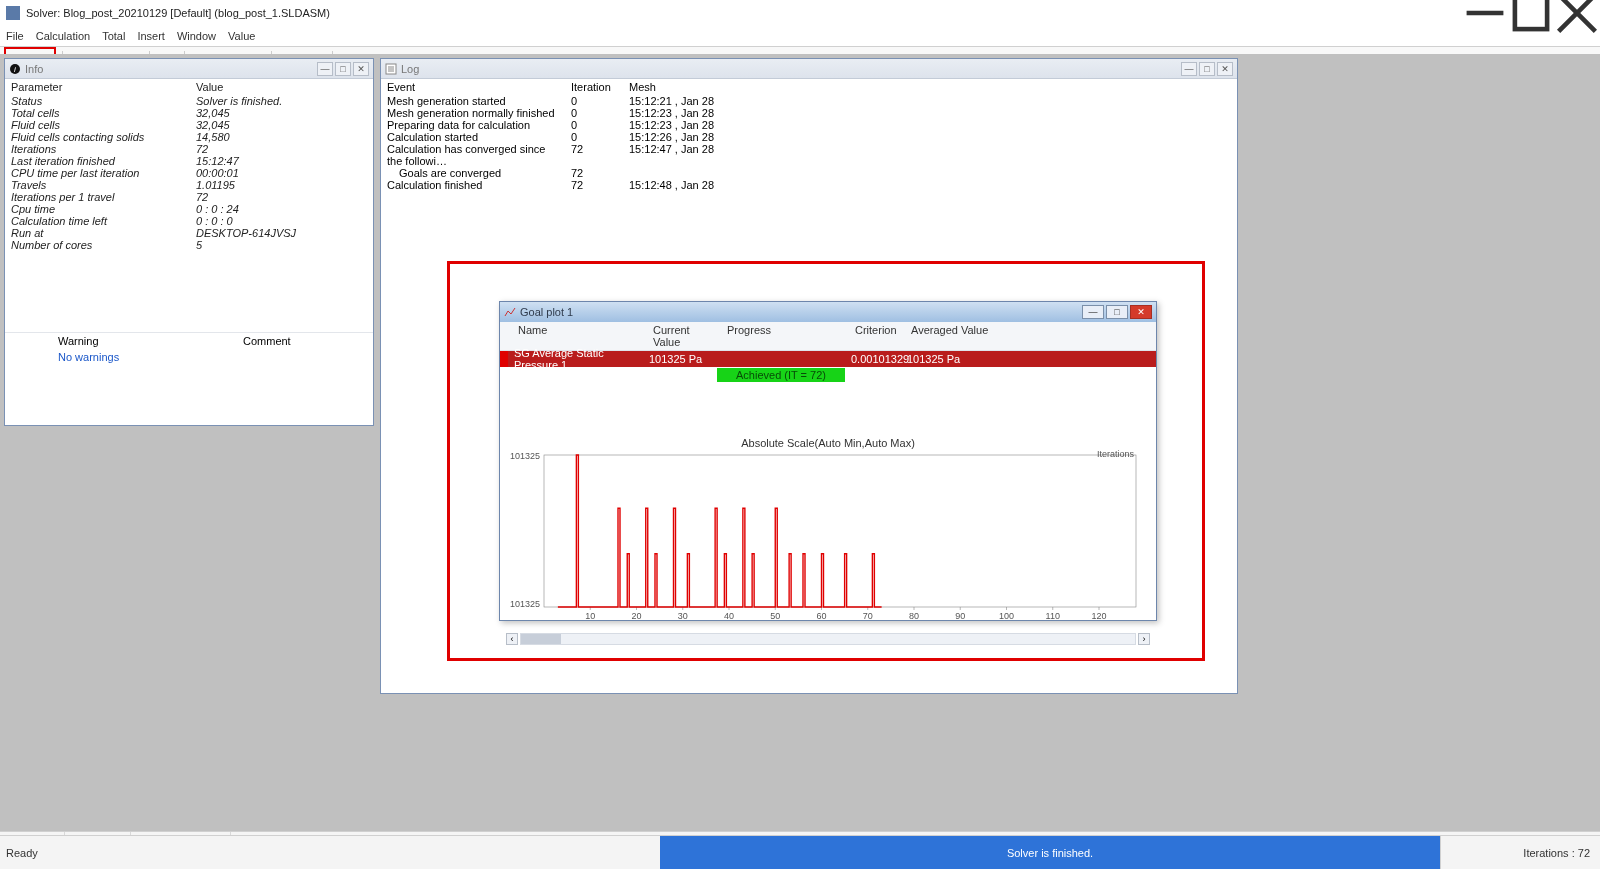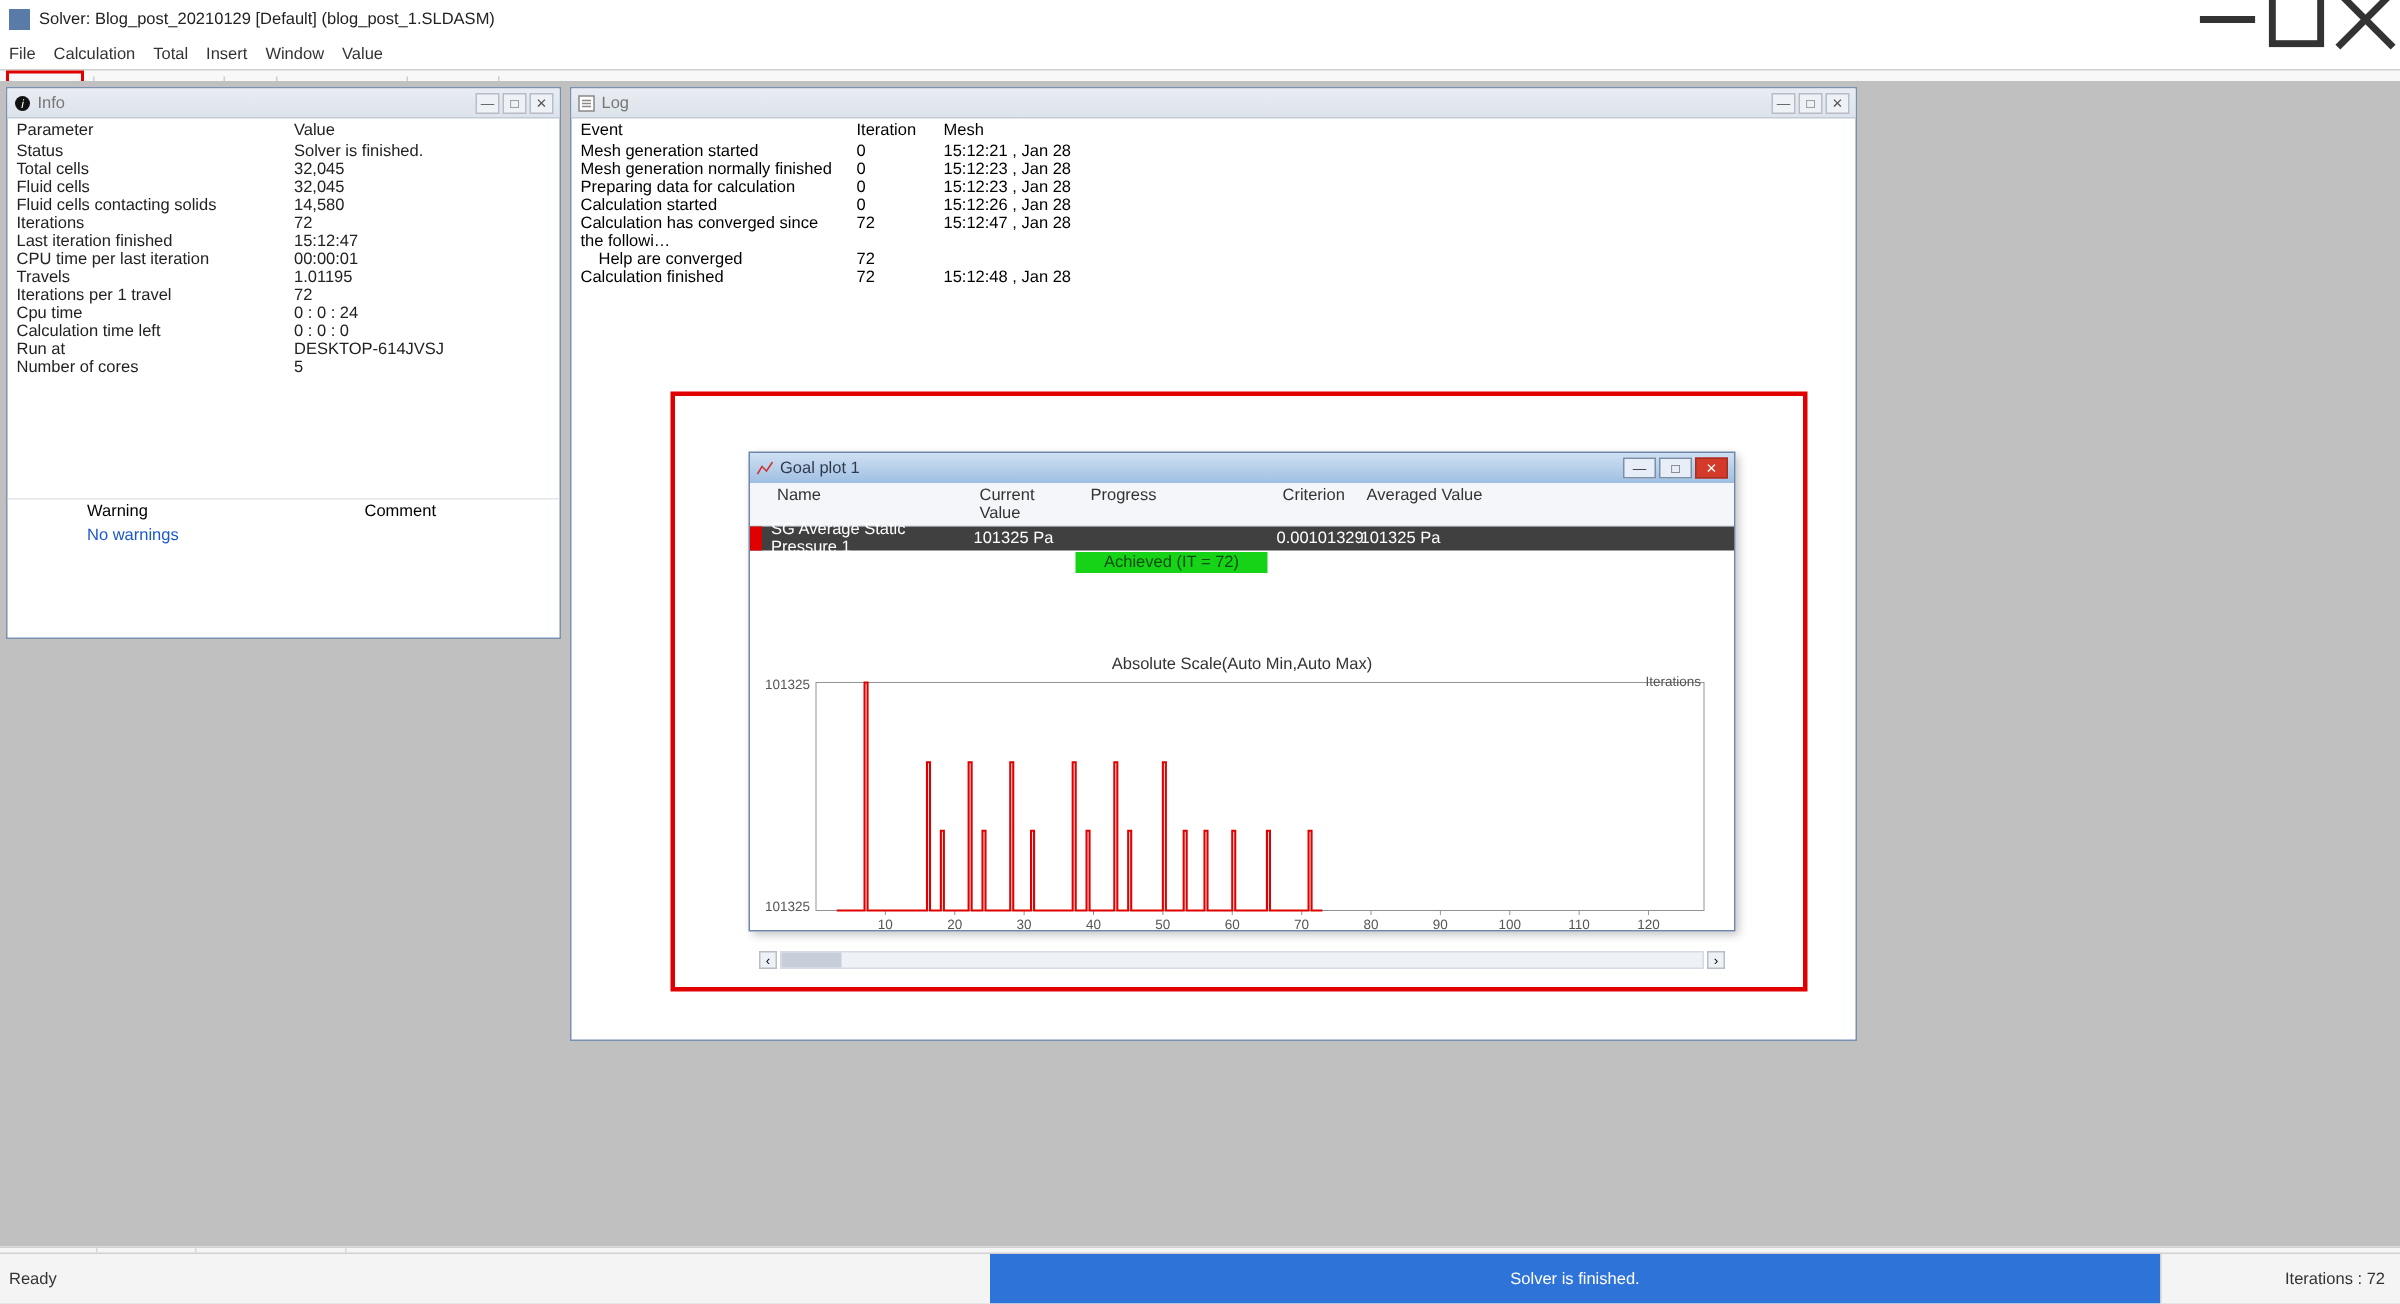--- a/index.html
+++ b/index.html
@@ -34,21 +34,21 @@
 .panel-wc { display:flex; gap:2px; }
 .panel-wc span { width:16px; height:14px; border:1px solid #b6bdc8; background:#eef1f6; display:flex; align-items:center; justify-content:center; font-size:9px; color:#555;}
 .panel-body { flex:1; overflow:hidden; display:flex; flex-direction:column; }
 
 
 #info-panel { left:4px; top:4px; width:370px; height:368px; }
 .kv-hdr { display:flex; }
 .kv-hdr div { padding:2px 6px; color:#222; }
 .kv-hdr .c1 { width:185px; }
 .kv-rows { }
-.kv-row { display:flex; padding:0px 0; }
+.kv-row { display:flex; padding:0px 0;font-style:italic; }
 .kv-row .c1 { width:185px; padding:0 6px; color:#222; }
 .kv-row .c2 { flex:1; padding:0 6px; color:#222; }
 .warn-section { border-top:1px solid #e3e6eb; margin-top:auto;padding-left:47px; }
 .warn-hdr { display:flex; }
 .warn-hdr div { padding:2px 6px; }
 .warn-hdr .c1 { width:185px; }
 .warn-body { padding:2px 6px; color:#1a57c9; }
 
 
 #log-panel { left:380px; top:4px; width:858px; height:636px; }
@@ -64,21 +64,21 @@
 
 .goalplot { position:absolute; background:#fff; border:1px solid #6d86ac; box-shadow: 2px 2px 6px rgba(0,0,0,0.25); }
 .gp-title { height:20px; background: linear-gradient(#cfe0f2,#9fbfe2); display:flex; align-items:center; padding:0 4px; gap:4px; color:#2f3b4d; }
 .gp-title .t { flex:1; font-size:11px; }
 .gp-wc { display:flex; gap:2px; }
 .gp-wc span { width:22px; height:14px; border:1px solid #7a8fa9; background:#e8eef7; display:flex; align-items:center; justify-content:center; font-size:9px; color:#333;}
 .gp-wc .close { background:#d43a2a; color:#fff; border-color:#a62e22;}
 .gp-grid-hdr { display:flex; background:#f4f6f9; border-bottom:1px solid #dfe4eb; }
 .gp-grid-hdr div { padding:2px 6px; color:#333; }
 .gc-mark{width:8px;} .gc-name{width:135px;} .gc-cur{width:74px;} .gc-prog{width:128px;} .gc-crit{width:56px;} .gc-avg{width:100px; flex:1;}
-.gp-row { display:flex; background:#404040; color:#fff; align-items:center; height:16px;}
+.gp-row { display:flex; background:#b91c1c; color:#fff; align-items:center; height:16px;}
 .gp-row .gc-mark { background:#e00000; width:8px; height:16px; padding:0;}
 .gp-row div { padding:0 6px; font-size:11px; }
 .gp-row .gc-prog { padding:0;margin-top:31px; }
 .prog-pill { background:#17d317; color:#084c08; text-align:center; font-size:10px; height:14px; line-height:14px; margin:1px 0;}
 .gp-chart-wrap { position:relative; margin-top:70px; padding: 0 10px 4px 10px; }
 .gp-chart-title { text-align:center; color:#333; font-size:11px; }
 .gp-scroll { display:flex; align-items:center; gap:2px; padding:0 6px 4px 6px;}
 .gp-scroll .arrow{ width:12px; height:12px; border:1px solid #b7bec8; background:#eef1f6; display:flex; align-items:center; justify-content:center; font-size:9px;}
 .gp-scroll .track{ flex:1; height:12px; background:#eef1f6; border:1px solid #d6dbe3; position:relative;}
 .gp-scroll .thumb{ position:absolute; left:0; top:0; height:10px; width:40px; background:#c7ced9;}
@@ -337,21 +337,21 @@
             <div class="lc1">Calculation started</div>
             <div class="lc2">0</div>
             <div class="lc3">15:12:26 , Jan 28</div>
           </div>
           <div class="log-row">
             <div class="lc1">Calculation has converged since the followi…</div>
             <div class="lc2">72</div>
             <div class="lc3">15:12:47 , Jan 28</div>
           </div>
           <div class="log-row">
-            <div class="lc1 log-indent">Help are converged</div>
+            <div class="lc1 log-indent">Goals are converged</div>
             <div class="lc2">72</div>
             <div class="lc3"></div>
           </div>
           <div class="log-row">
             <div class="lc1">Calculation finished</div>
             <div class="lc2">72</div>
             <div class="lc3">15:12:48 , Jan 28</div>
           </div>
         </div>
 

